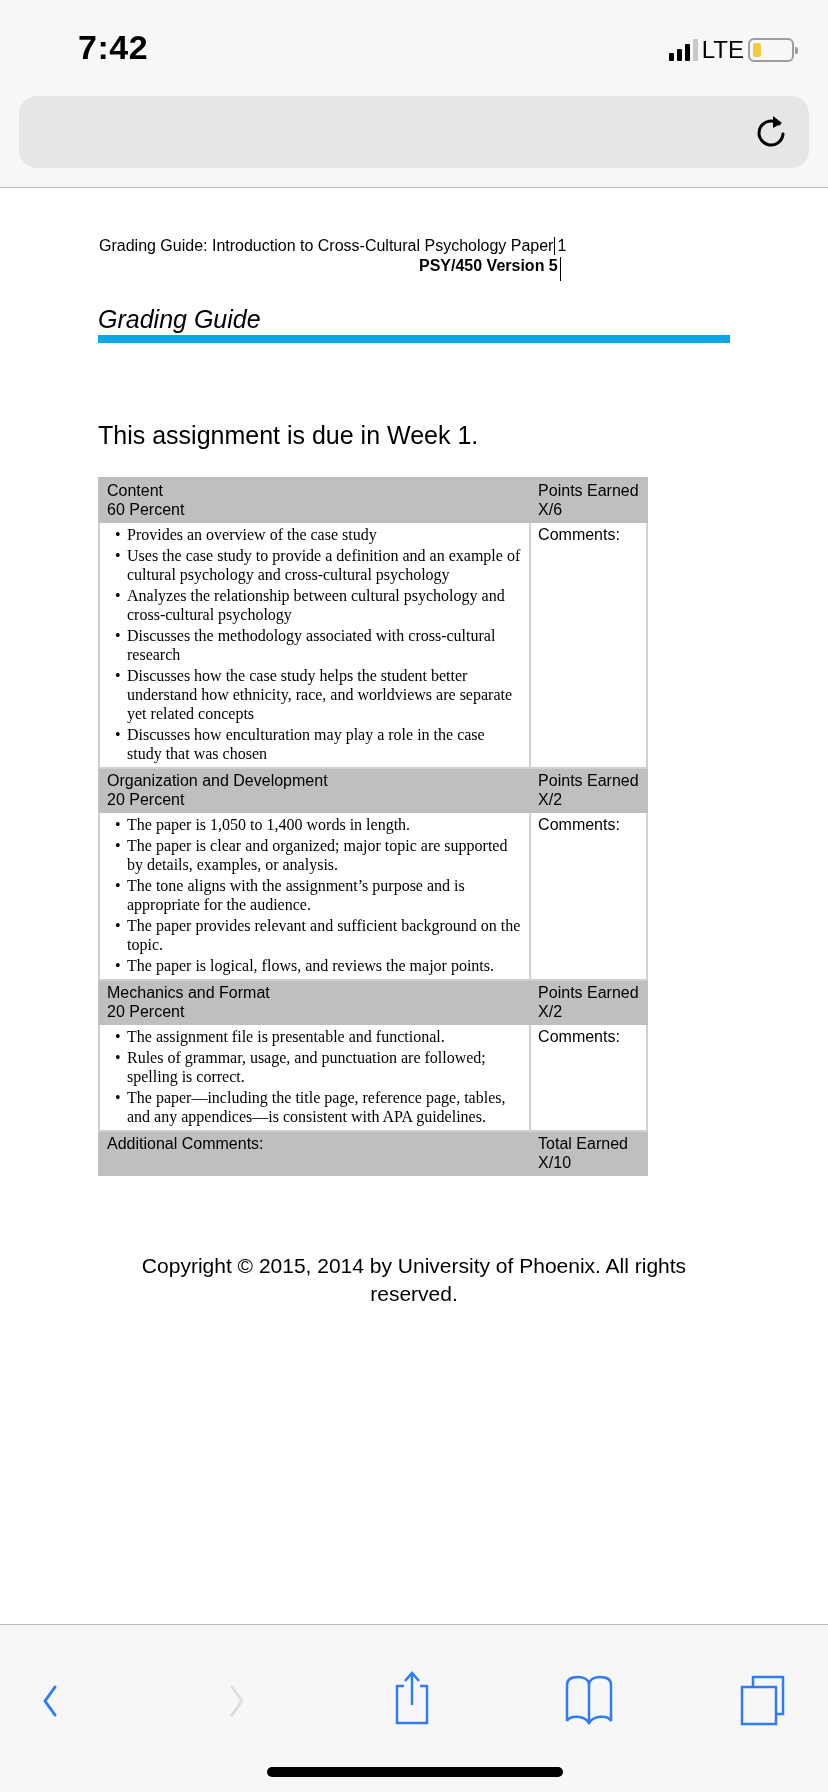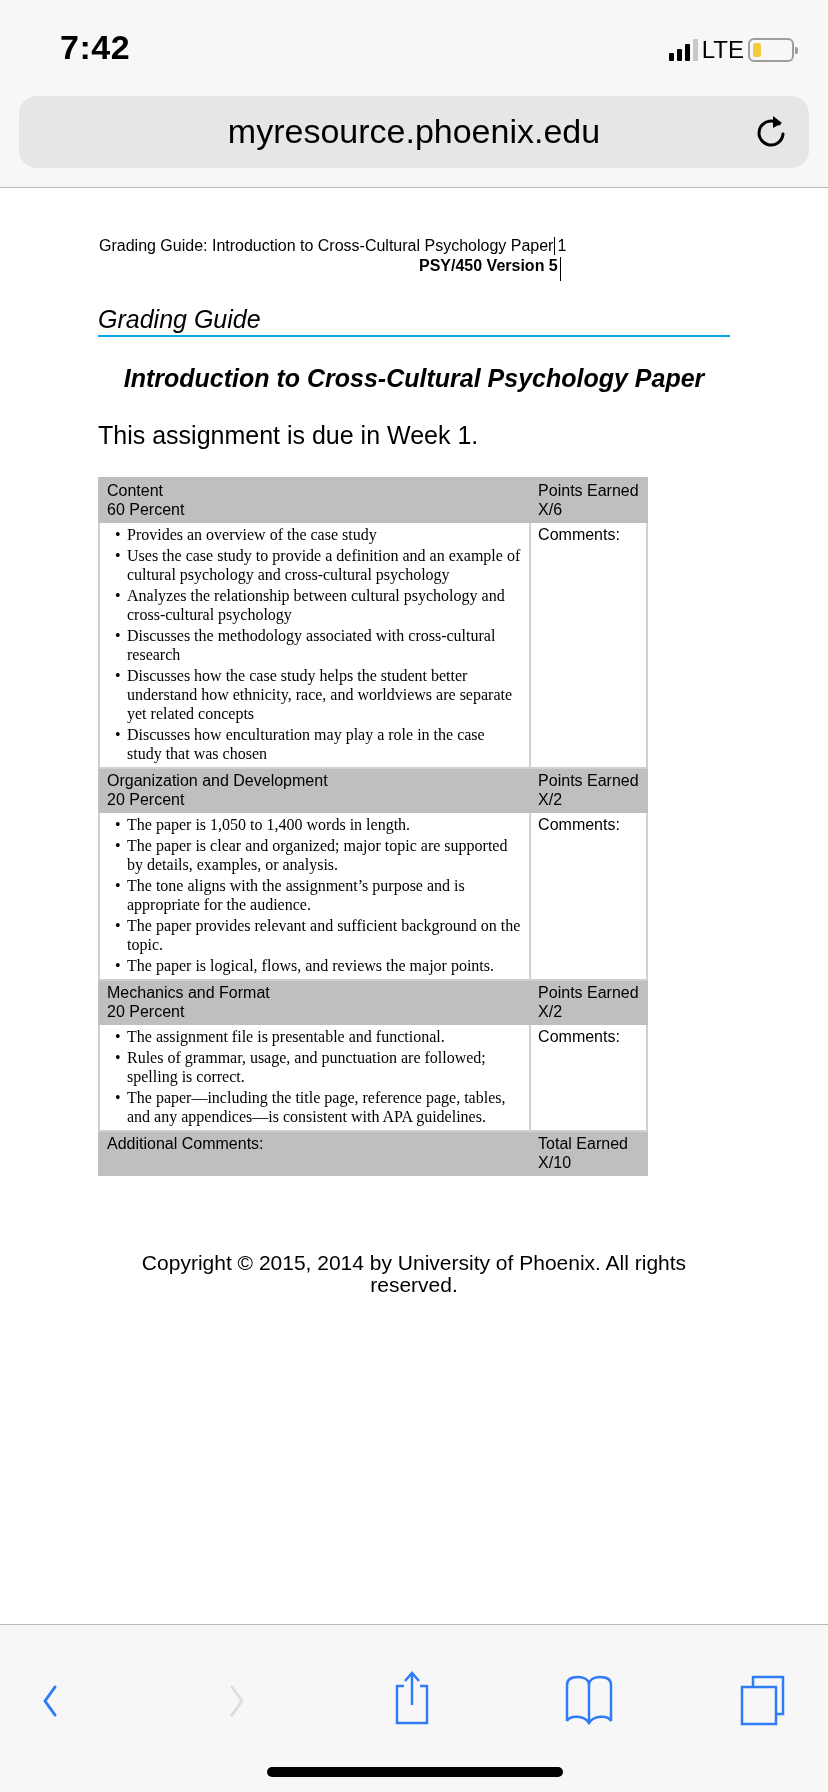--- a/index.html
+++ b/index.html
@@ -1,55 +1,55 @@
 <!DOCTYPE html>
 <html><head>
   <meta charset="utf-8">
   <style>
     * { box-sizing: border-box; margin: 0; padding: 0; }
     html, body { width: 828px; height: 1792px; background: #ffffff; overflow: hidden; }
     body { font-family: "Liberation Sans", sans-serif; color: #000; position: relative; }
 
     
     .top-chrome { position: absolute; left: 0; top: 0; width: 828px; height: 188px; background: #f7f7f7; border-bottom: 1px solid #b9b9b9; }
-    .status-time { position: absolute; left: 60px; top: 28px; font-size: 34px; font-weight: bold; letter-spacing: 0.5px; }
+    .status-time { position: absolute; left: 78px; top: 28px; font-size: 34px; font-weight: bold; letter-spacing: 0.5px; }
     .status-right { position: absolute; right: 34px; top: 36px; display: flex; align-items: center; }
     .signal { display: flex; align-items: flex-end; gap: 3px; height: 22px; }
     .signal span { display: block; width: 5px; background: #000; border-radius: 1px; }
     .signal span.off { background: #c8c8c8; }
     .lte { font-size: 24px; font-weight: normal; letter-spacing: 0px; margin-left: 4px; }
     .battery { position: relative; width: 46px; height: 24px; border: 2px solid #9e9e9e; border-radius: 6px; margin-left: 4px; }
     .battery .level { position: absolute; left: 3px; top: 3px; width: 8px; height: 14px; background: #f5c842; border-radius: 2px; }
     .battery .nub { position: absolute; right: -6px; top: 7px; width: 3px; height: 7px; background: #9e9e9e; border-radius: 0 2px 2px 0; }
 
     .url-bar { position: absolute; left: 19px; top: 96px; width: 790px; height: 72px; background: #e5e6e8; border-radius: 18px; }
     .url-text { position: absolute; left: 0; right: 0; top: 16px; text-align: center; font-size: 34px; color: #000; }
     .reload { position: absolute; right: 18px; top: 16px; width: 40px; height: 40px; }
 
     
     .doc { position: absolute; left: 0; top: 189px; width: 828px; height: 1435px; background: #fff; }
     .hdr-line1 { position: absolute; left: 99px; top: 48px; font-size: 16px; }
     .hdr-line1 .pg { display: inline-block; border-left: 1px solid #000; padding-left: 2px; margin-left: 1px; }
     .hdr-line2 { position: absolute; left: 419px; top: 68px; font-size: 16px; font-weight: bold; border-right: 1px solid #000; padding-right: 2px; height: 24px; }
-    .guide-title { position: absolute; left: 98px; top: 116px; width: 632px; font-size: 25px; font-style: italic; border-bottom: 2px solid #0ea5e9; padding-bottom: 1px; }
+    .guide-title { position: absolute; left: 98px; top: 116px; width: 632px; font-size: 25px; font-style: italic; border-bottom: 8px solid #0ea5e9; padding-bottom: 1px; }
     .main-title { position: absolute; left: 0; right: 0; top: 175px; text-align: center; font-size: 25px; font-weight: bold; font-style: italic; }
     .due { position: absolute; left: 98px; top: 232px; font-size: 25px; }
 
     table.rubric { position: absolute; left: 98px; top: 288px; width: 550px; border-collapse: collapse; font-size: 16px; line-height: 19px; }
     table.rubric td { border: 2px solid #d0d0d0; vertical-align: top; padding: 2px 6px 2px 7px; }
     table.rubric td.c1 { width: 433px; }
     table.rubric td.c2 { width: 117px; }
     tr.head td { background: #bfbfbf; border-color: #bfbfbf; margin-top: 8px; }
     tr.body td { background: #fff; }
     .bullets { list-style: none; font-family: Liberation Serif, serif; }
     .bullets li { padding-left: 20px; text-indent: -12px; margin-bottom: 2px; line-height: 19px; }
     .bullets li::before { content: "\2022"; display: inline-block; width: 12px; text-indent: 0; }
     tr.final td { height: 43px; }
 
-    .copyright { position: absolute; left: 120px; width: 588px; top: 1063px; text-align: center; font-size: 21px; line-height: 22px; }
+    .copyright { position: absolute; left: 120px; width: 588px; top: 1063px; text-align: center; font-size: 21px; line-height: 28px; }
 
     
     .toolbar { position: absolute; left: 0; top: 1624px; width: 828px; height: 168px; background: #f7f7f7; border-top: 1px solid #b9b9b9; }
     .tb-btn { position: absolute; top: 46px; width: 60px; height: 60px; display: flex; align-items: center; justify-content: center; }
     .home-indicator { position: absolute; left: 267px; top: 142px; width: 296px; height: 10px; background: #000; border-radius: 5px; }
   </style>
 </head>
 <body>
 
 <div class="top-chrome">
@@ -62,38 +62,36 @@
         <span class="off" style="height:22px"></span>
     </div>
     <span class="lte">LTE</span>
     <div class="battery">
         <div class="level"></div>
         <div class="nub"></div>
       </div>
   </div>
 
   <div class="url-bar">
-    <div class="url-text">myresource.phoenix.edu</div>
     <div class="reload">
       <svg width="40" height="40" viewBox="0 0 40 40">
         <path d="M28 12 A12 12 0 1 0 32 22" fill="none" stroke="#000" stroke-width="3" stroke-linecap="round"></path>
         <path d="M22 4 L31 11 L22 16 Z" fill="#000"></path>
       </svg>
     </div>
   </div>
 </div>
 
 <div class="doc">
   <div class="hdr-line1">
     <span>Grading Guide: Introduction to Cross-Cultural Psychology Paper</span><span class="pg">1</span>
   </div>
   <div class="hdr-line2">PSY/450 Version 5</div>
 
   <div class="guide-title">Grading Guide</div>
-  <div class="main-title">Introduction to Cross-Cultural Psychology Paper</div>
   <div class="due">This assignment is due in Week 1.</div>
 
   <table class="rubric">
 
     <tbody>
         <tr class="head">
       <td class="c1">
             <div>Content</div>
             <div>60 Percent</div>
           </td>

